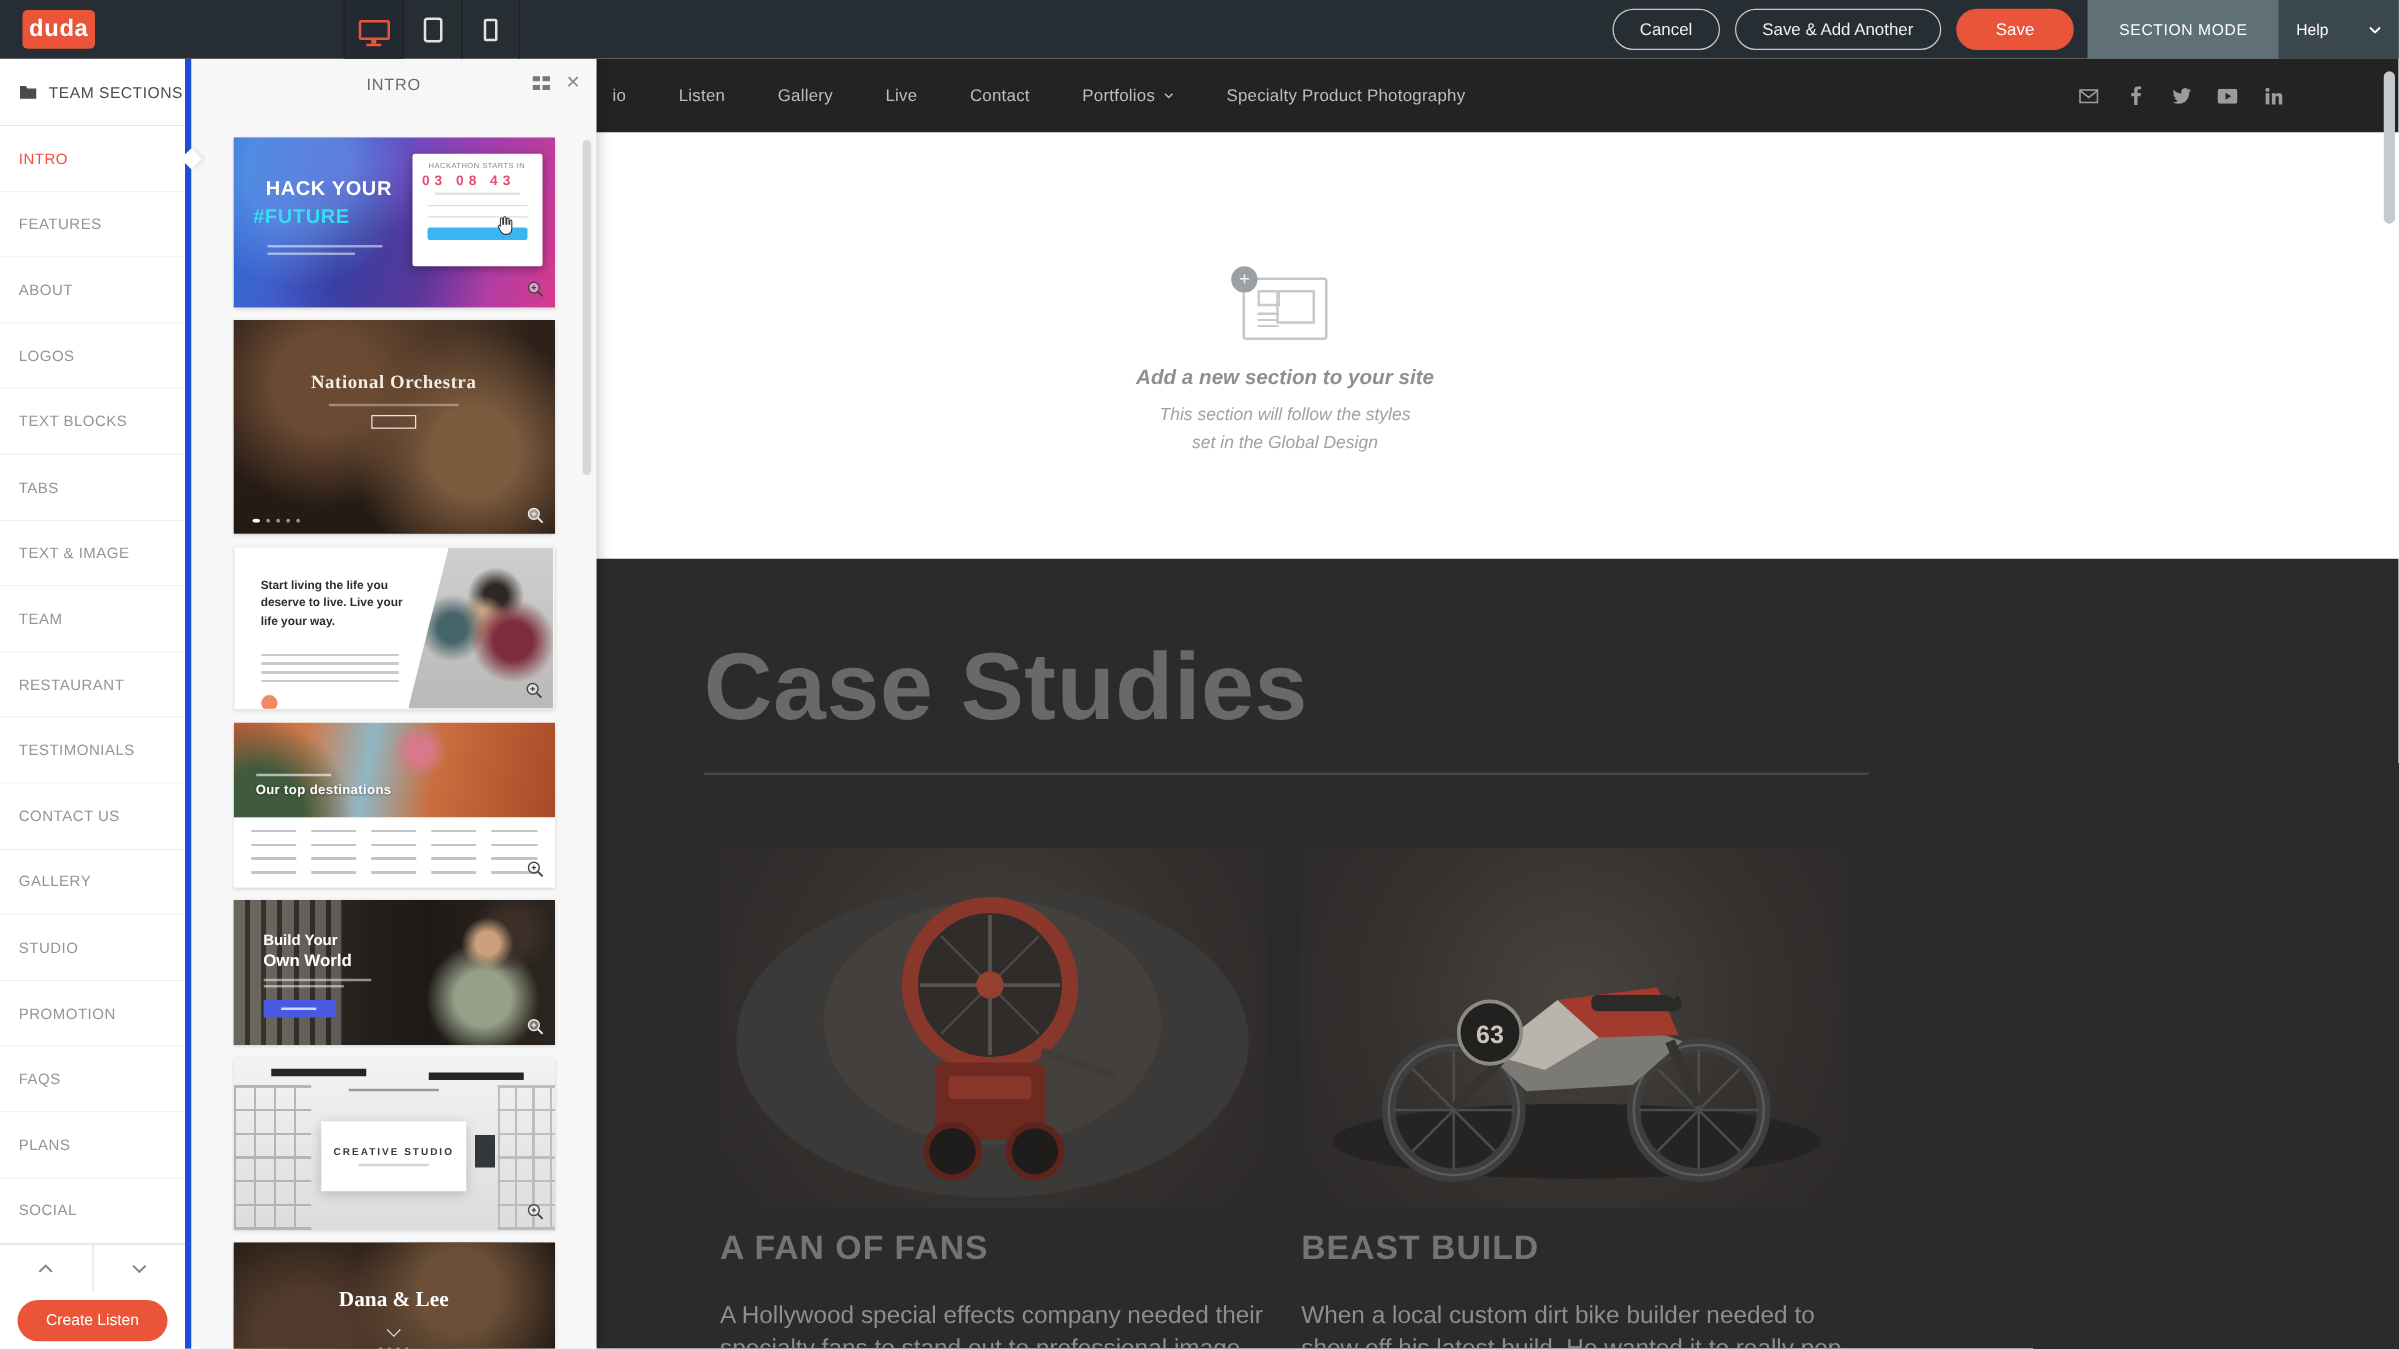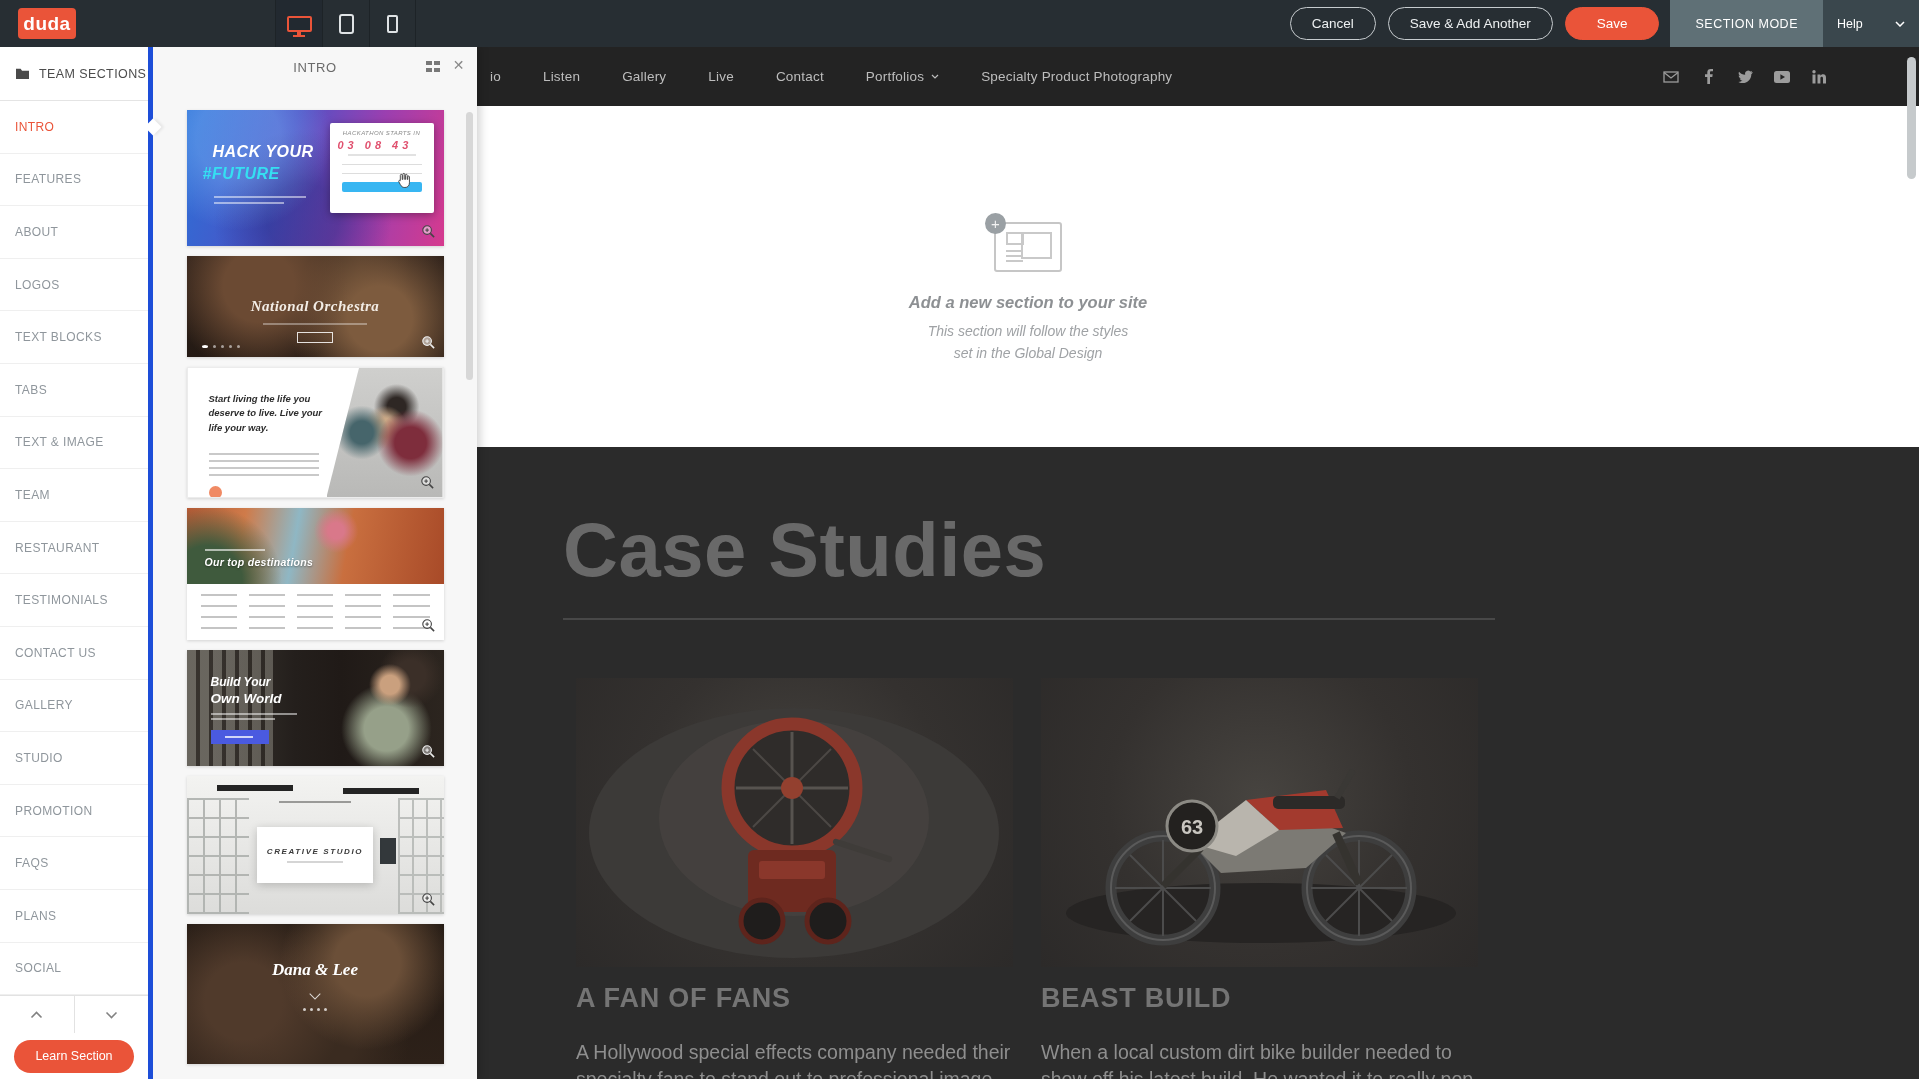--- a/index.html
+++ b/index.html
@@ -36,42 +36,42 @@
   .sb-arrow + .sb-arrow{border-left:1px solid #e2e2e2;}
   .sb-create{height:46px;display:flex;align-items:center;justify-content:center;background:#fff;}
   .createbtn{width:120px;height:33px;border:none;border-radius:17px;background:var(--accent);color:#fff;font-size:12.5px;display:flex;align-items:center;justify-content:center;cursor:pointer;}
   .notch{position:absolute;left:147px;top:121px;width:12px;height:12px;background:#fff;transform:rotate(45deg);box-shadow:2px -2px 3px rgba(0,0,0,.07);z-index:45;}
 
   
   .panel{position:absolute;left:153px;top:47px;width:324px;height:1032px;background:#f7f7f7;box-shadow:3px 0 9px rgba(0,0,0,.18);z-index:30;}
   .pn-head{height:40px;position:relative;display:flex;align-items:center;justify-content:center;color:#6a6a6a;font-size:13px;letter-spacing:.6px;}
   .pn-grid{position:absolute;right:36px;top:13px;cursor:pointer;}
   .pn-close{position:absolute;right:12px;top:10px;font-size:14px;color:#8a8a8a;cursor:pointer;}
-  .pn-body{position:relative;height:992px;overflow:hidden;font-style:italic;}
+  .pn-body{position:relative;height:992px;overflow:hidden;}
   .pn-scroll{position:absolute;right:4px;top:25px;width:7px;height:268px;background:#d7d7d7;border-radius:4px;z-index:5;}
   .thumb{position:relative;width:257px;margin:0 auto 10px;background:#fff;box-shadow:0 1px 3px rgba(0,0,0,.15);overflow:hidden;cursor:pointer;}
   .zoomic{position:absolute;right:7px;bottom:6px;width:17px;height:17px;display:flex;align-items:center;justify-content:center;z-index:6;}
 
   
   .t1{height:136px;margin-top:23px;background:linear-gradient(105deg,#2d6fd6 0%,#4d52c6 38%,#9b3fb0 68%,#d63a8e 100%);}
   .t1::before{content:"";position:absolute;inset:0;background:radial-gradient(circle at 20% 20%,rgba(140,200,255,.35) 0 18%,transparent 40%),radial-gradient(circle at 45% 80%,rgba(30,40,120,.45) 0 20%,transparent 50%);}
   .t1h1{position:absolute;left:26px;top:33px;font-size:16px;font-weight:bold;color:#fff;letter-spacing:.5px;}
   .t1h2{position:absolute;left:16px;top:55px;font-size:16px;font-weight:bold;color:#35dff2;letter-spacing:.5px;}
   .t1l1{position:absolute;left:27px;top:86px;width:92px;height:2px;background:rgba(255,255,255,.5);}
   .t1l2{position:absolute;left:27px;top:92px;width:70px;height:2px;background:rgba(255,255,255,.5);}
   .t1card{position:absolute;right:10px;top:13px;width:104px;height:90px;background:#fff;border-radius:2px;box-shadow:0 2px 8px rgba(0,0,0,.35);padding:7px 8px 0;}
   .t1ct{font-size:6px;color:#8a8a8a;text-align:center;letter-spacing:.4px;white-space:nowrap;overflow:hidden;}
   .t1cd{font-size:11px;font-weight:bold;color:#e0506e;text-align:left;letter-spacing:4px;margin-top:3px;}
   .t1lbl{height:2px;background:#e2e2e2;margin:3px 10px 0;}
   .t1in{height:9px;border-bottom:1px solid #ddd;margin:0 4px;}
   .t1btn{height:10px;background:#38b6f2;border-radius:2px;margin:8px 4px 0;}
   .cursor{position:absolute;right:32px;top:62px;z-index:7;}
 
   
-  .t2{height:101px;background:radial-gradient(circle at 28% 30%,#6b4a33 0 18%,transparent 45%),radial-gradient(circle at 75% 62%,#7d5b3e 0 16%,transparent 45%),radial-gradient(circle at 55% 15%,#4a3526 0 20%,transparent 50%),linear-gradient(#2e211a,#241a14);}
+  .t2{height:171px;background:radial-gradient(circle at 28% 30%,#6b4a33 0 18%,transparent 45%),radial-gradient(circle at 75% 62%,#7d5b3e 0 16%,transparent 45%),radial-gradient(circle at 55% 15%,#4a3526 0 20%,transparent 50%),linear-gradient(#2e211a,#241a14);}
   .t2t{position:absolute;top:42px;width:100%;text-align:center;font-family:"Liberation Serif",serif;font-size:15px;font-weight:bold;color:#f3ede6;letter-spacing:.5px;}
   .t2line{position:absolute;top:67px;left:50%;transform:translateX(-50%);width:104px;height:2px;background:rgba(255,255,255,.35);}
   .t2btn{position:absolute;top:76px;left:50%;transform:translateX(-50%);width:36px;height:11px;border:1px solid rgba(255,255,255,.85);}
   .t2dots{position:absolute;bottom:9px;left:15px;display:flex;gap:5px;align-items:center;}
   .t2dots i{width:3px;height:3px;border-radius:50%;background:rgba(255,255,255,.55);}
   .t2dots i.on{width:6px;background:#fff;}
 
   
   .t3{height:131px;background:#fff;border:1px solid #ececec;}
   .t3h{position:absolute;left:21px;top:24px;width:122px;font-size:9.5px;font-weight:bold;color:#2c2c2c;line-height:1.5;}
@@ -207,21 +207,21 @@
           <polyline points="1.5,6.5 6.5,1.5 11.5,6.5" fill="none" stroke="#828282" stroke-width="1.6"></polyline>
         </svg>
     </button>
     <button class="sb-arrow">
       <svg width="13" height="8" viewBox="0 0 13 8">
           <polyline points="1.5,1.5 6.5,6.5 11.5,1.5" fill="none" stroke="#828282" stroke-width="1.6"></polyline>
         </svg>
     </button>
   </div>
   <div class="sb-create">
-    <button class="createbtn">Learn Section</button>
+    <button class="createbtn">Create Listen</button>
   </div>
 </aside>
 <div class="notch"></div>
 
 <section class="panel">
   <div class="pn-head">
     <span>INTRO</span>
     <svg class="pn-grid" width="15" height="13" viewBox="0 0 15 13">
         <g fill="#787878">
           <rect x="0" y="1" width="6" height="4"></rect>

